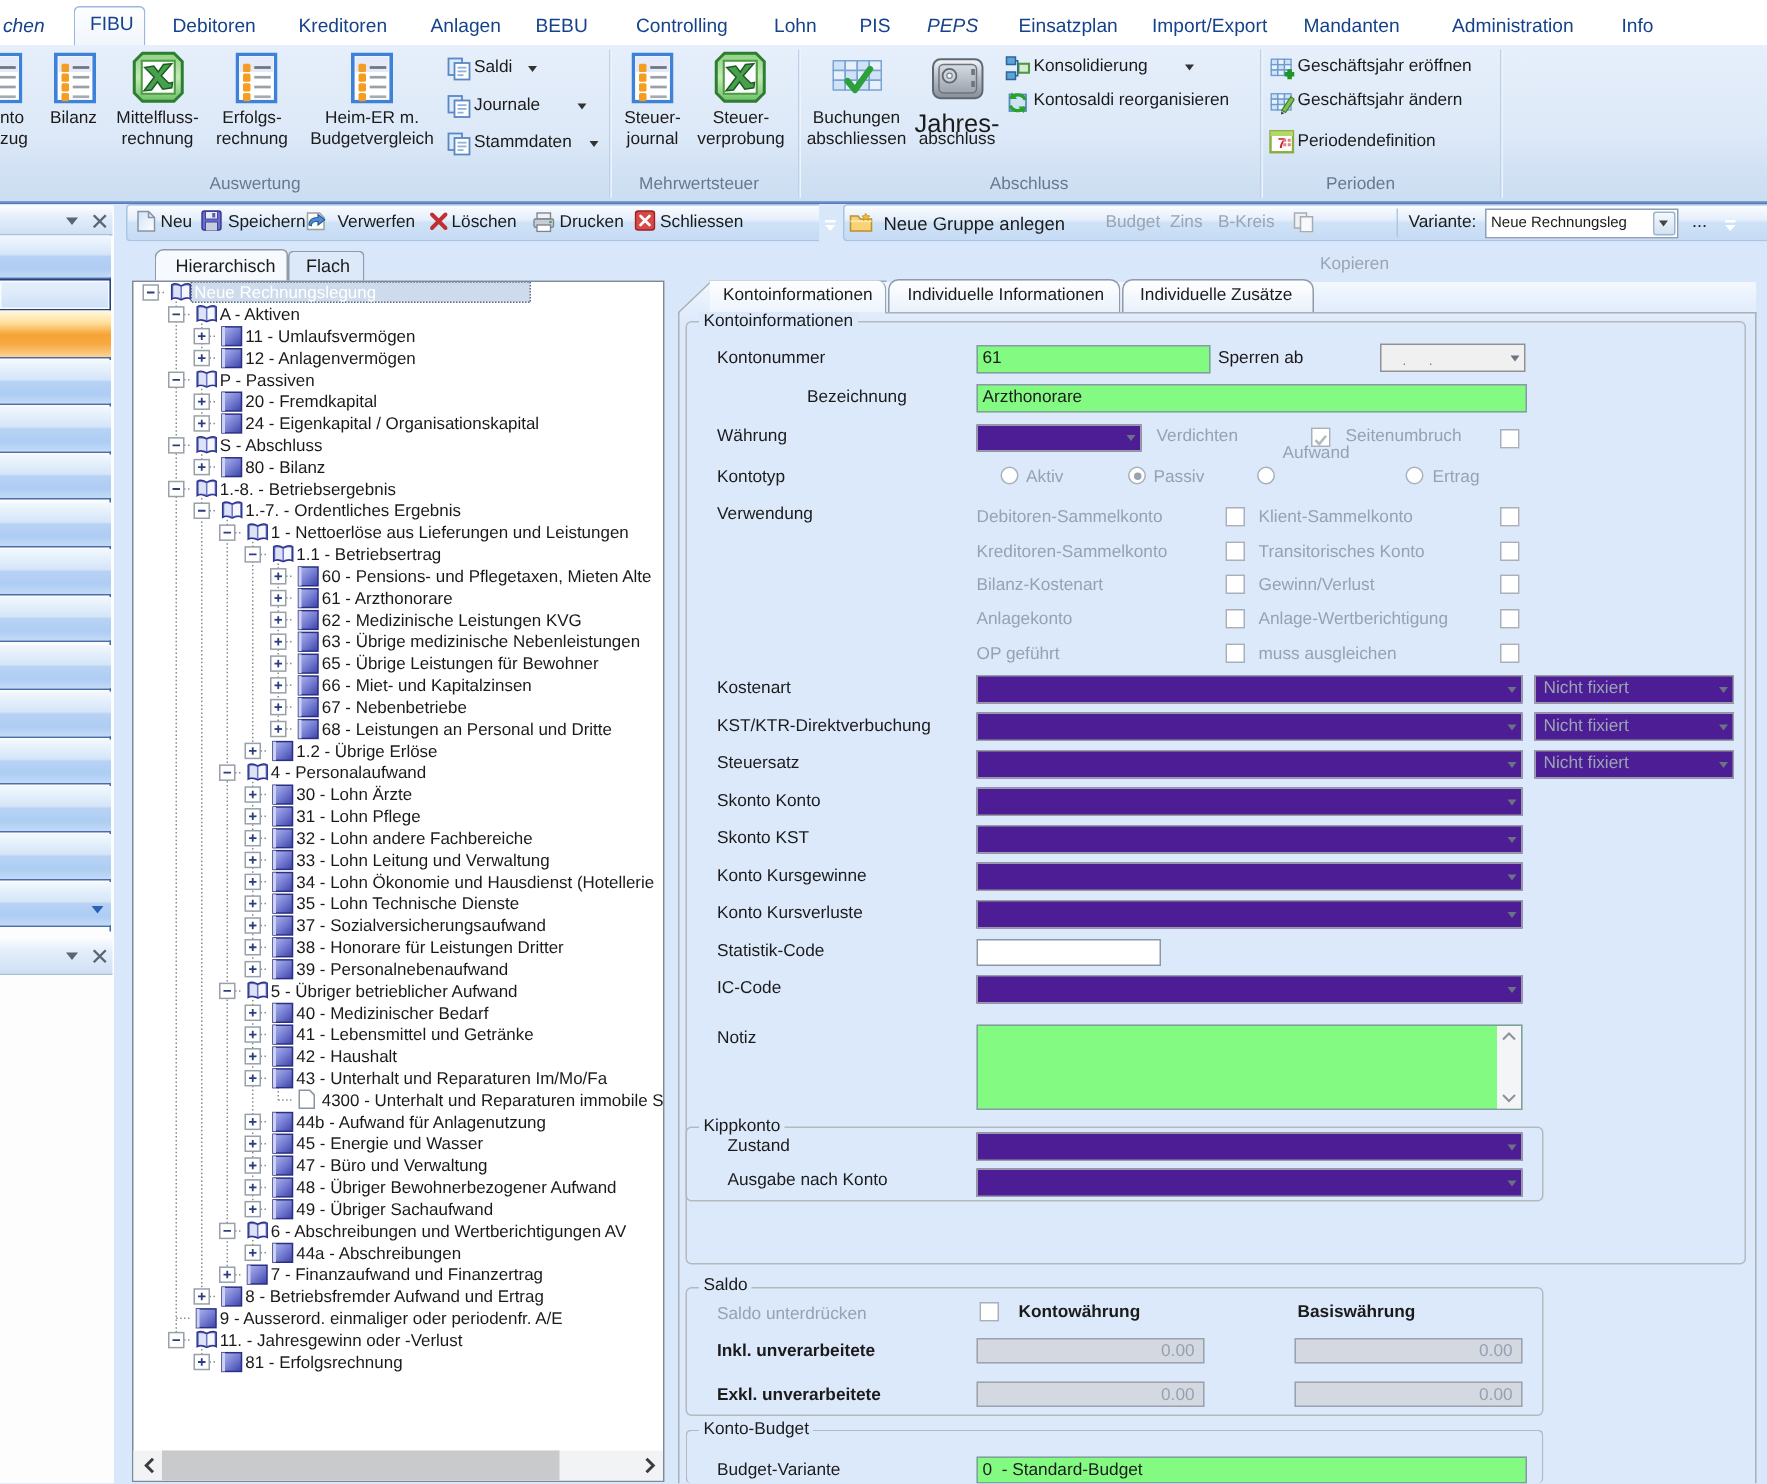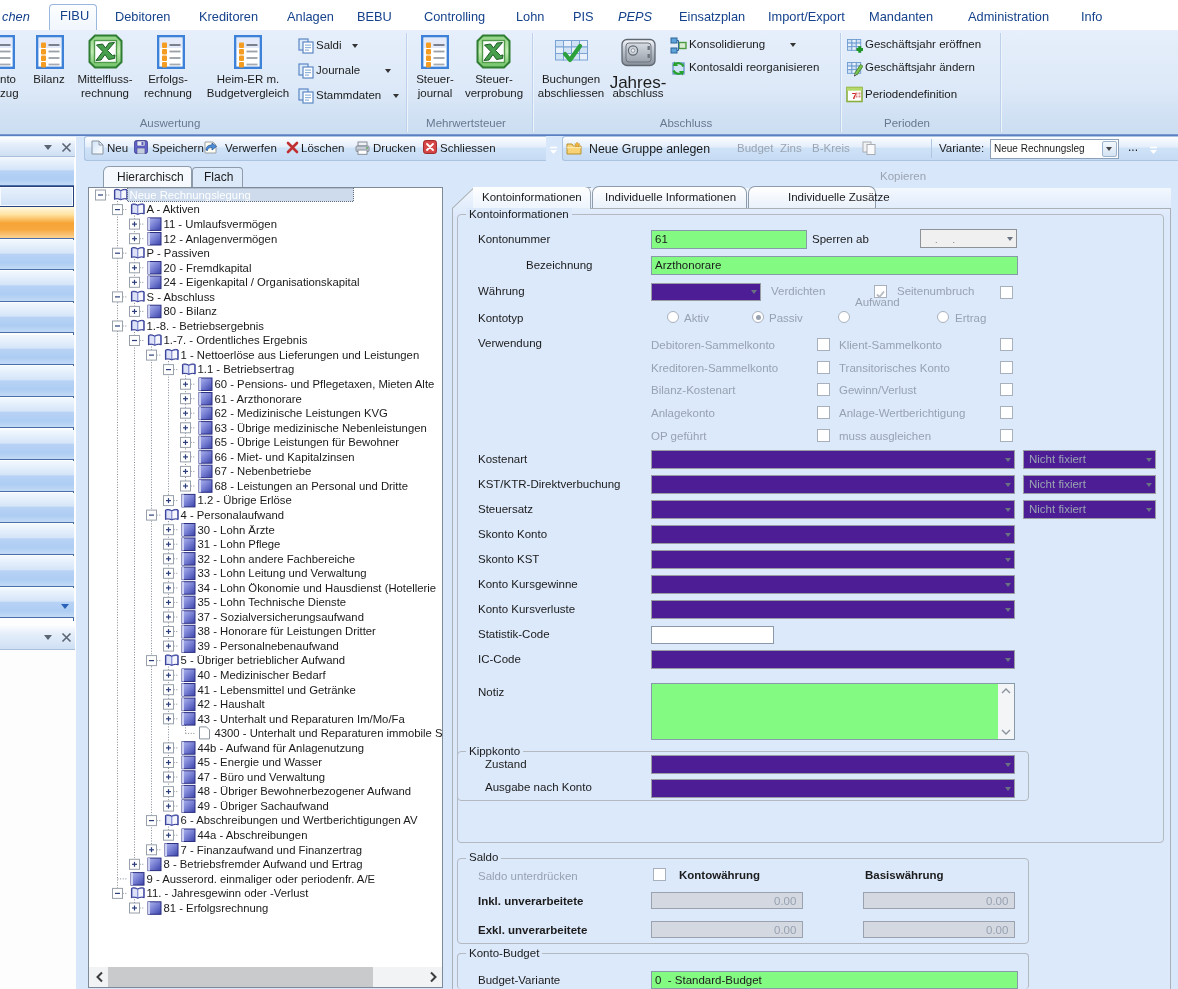--- a/index.html
+++ b/index.html
@@ -775,32 +775,32 @@
 <div class="abs" style="left:452px;top:208px;width:1px;height:781px;background:#aab0b6;"></div>
 <div class="abs" style="left:452px;top:208px;width:30px;height:1px;background:#aab0b6;transform-origin:0 0;transform:rotate(-43.5deg);"></div>
 <div class="abs" style="left:473px;top:187px;width:118px;height:1px;background:#98a5b2;"></div>
 <div class="abs" style="left:590px;top:208px;width:581px;height:1px;background:#aab0b6;"></div>
 <div class="abs" style="left:1170px;top:208px;width:1px;height:781px;background:#aab0b6;"></div>
 <div class="abs" style="left:473px;top:187px;width:118px;height:21px;background:linear-gradient(#fdfeff,#eef5fd);border-right:1px solid #98a5b2;border-radius:0 6px 0 0;"></div>
 <span class="lbl" style="left:482px;top:191px;">Kontoinformationen</span>
 <div class="abs" style="left:592px;top:186px;width:155px;height:22px;background:linear-gradient(#ffffff,#e9f1fb);border:1px solid #8e9bab;border-bottom:none;border-radius:7px 7px 0 0;"></div>
 <span class="lbl" style="left:605px;top:191px;">Individuelle Informationen</span>
 <div class="abs" style="left:748px;top:186px;width:128px;height:22px;background:linear-gradient(#ffffff,#e9f1fb);border:1px solid #8e9bab;border-bottom:none;border-radius:7px 7px 0 0;"></div>
-<span class="lbl" style="left:760px;top:191px;margin-left:28px;">Individuelle Zusätze</span>
+<span class="lbl" style="left:760px;top:191px;">Individuelle Zusätze</span>
 <div class="gbox" style="left:457px;top:214px;width:707px;height:629px;"></div>
 <span class="gcap" style="left:466px;top:208px;">Kontoinformationen</span>
 <span class="lbl" style="left:478px;top:233px;">Kontonummer</span>
 <div class="abs green" style="left:651px;top:230px;width:156px;height:19px;"></div>
 <span class="lbl" style="left:655px;top:233px;">61</span>
 <span class="lbl" style="left:812px;top:233px;">Sperren ab</span>
 <div class="combo" style="left:920px;top:229px;width:97px;height:19px;background:#f0f0f1;border:1.5px solid #8f9296;">
       <span style="position:absolute;left:14px;top:5px;font-size:9px;color:#777;">.&nbsp;&nbsp;&nbsp;&nbsp;&nbsp;&nbsp;.</span>
       <span class="arr"></span>
     </div>
-<span class="lbl" style="left:478px;top:259px;padding-left:48px;">Bezeichnung</span>
+<span class="lbl" style="left:490px;top:259px;padding-left:48px;">Bezeichnung</span>
 <div class="abs green" style="left:651px;top:256px;width:367px;height:19px;"></div>
 <span class="lbl" style="left:655px;top:259px;">Arzthonorare</span>
 <span class="lbl" style="left:478px;top:285px;">Währung</span>
 <div class="combo" style="left:651px;top:283px;width:110px;height:18px;">
       <span class="arr"></span>
     </div>
 <span class="glbl" style="left:771px;top:285px;">Verdichten</span>
 <div class="cb" style="left:874px;top:285px;"><svg width="11" height="11" viewBox="0 0 11 11">
         <path d="M2 5.5 L4.5 8 L9 2.5" fill="none" stroke="#b3bac2" stroke-width="1.8"></path>
       </svg></div>

